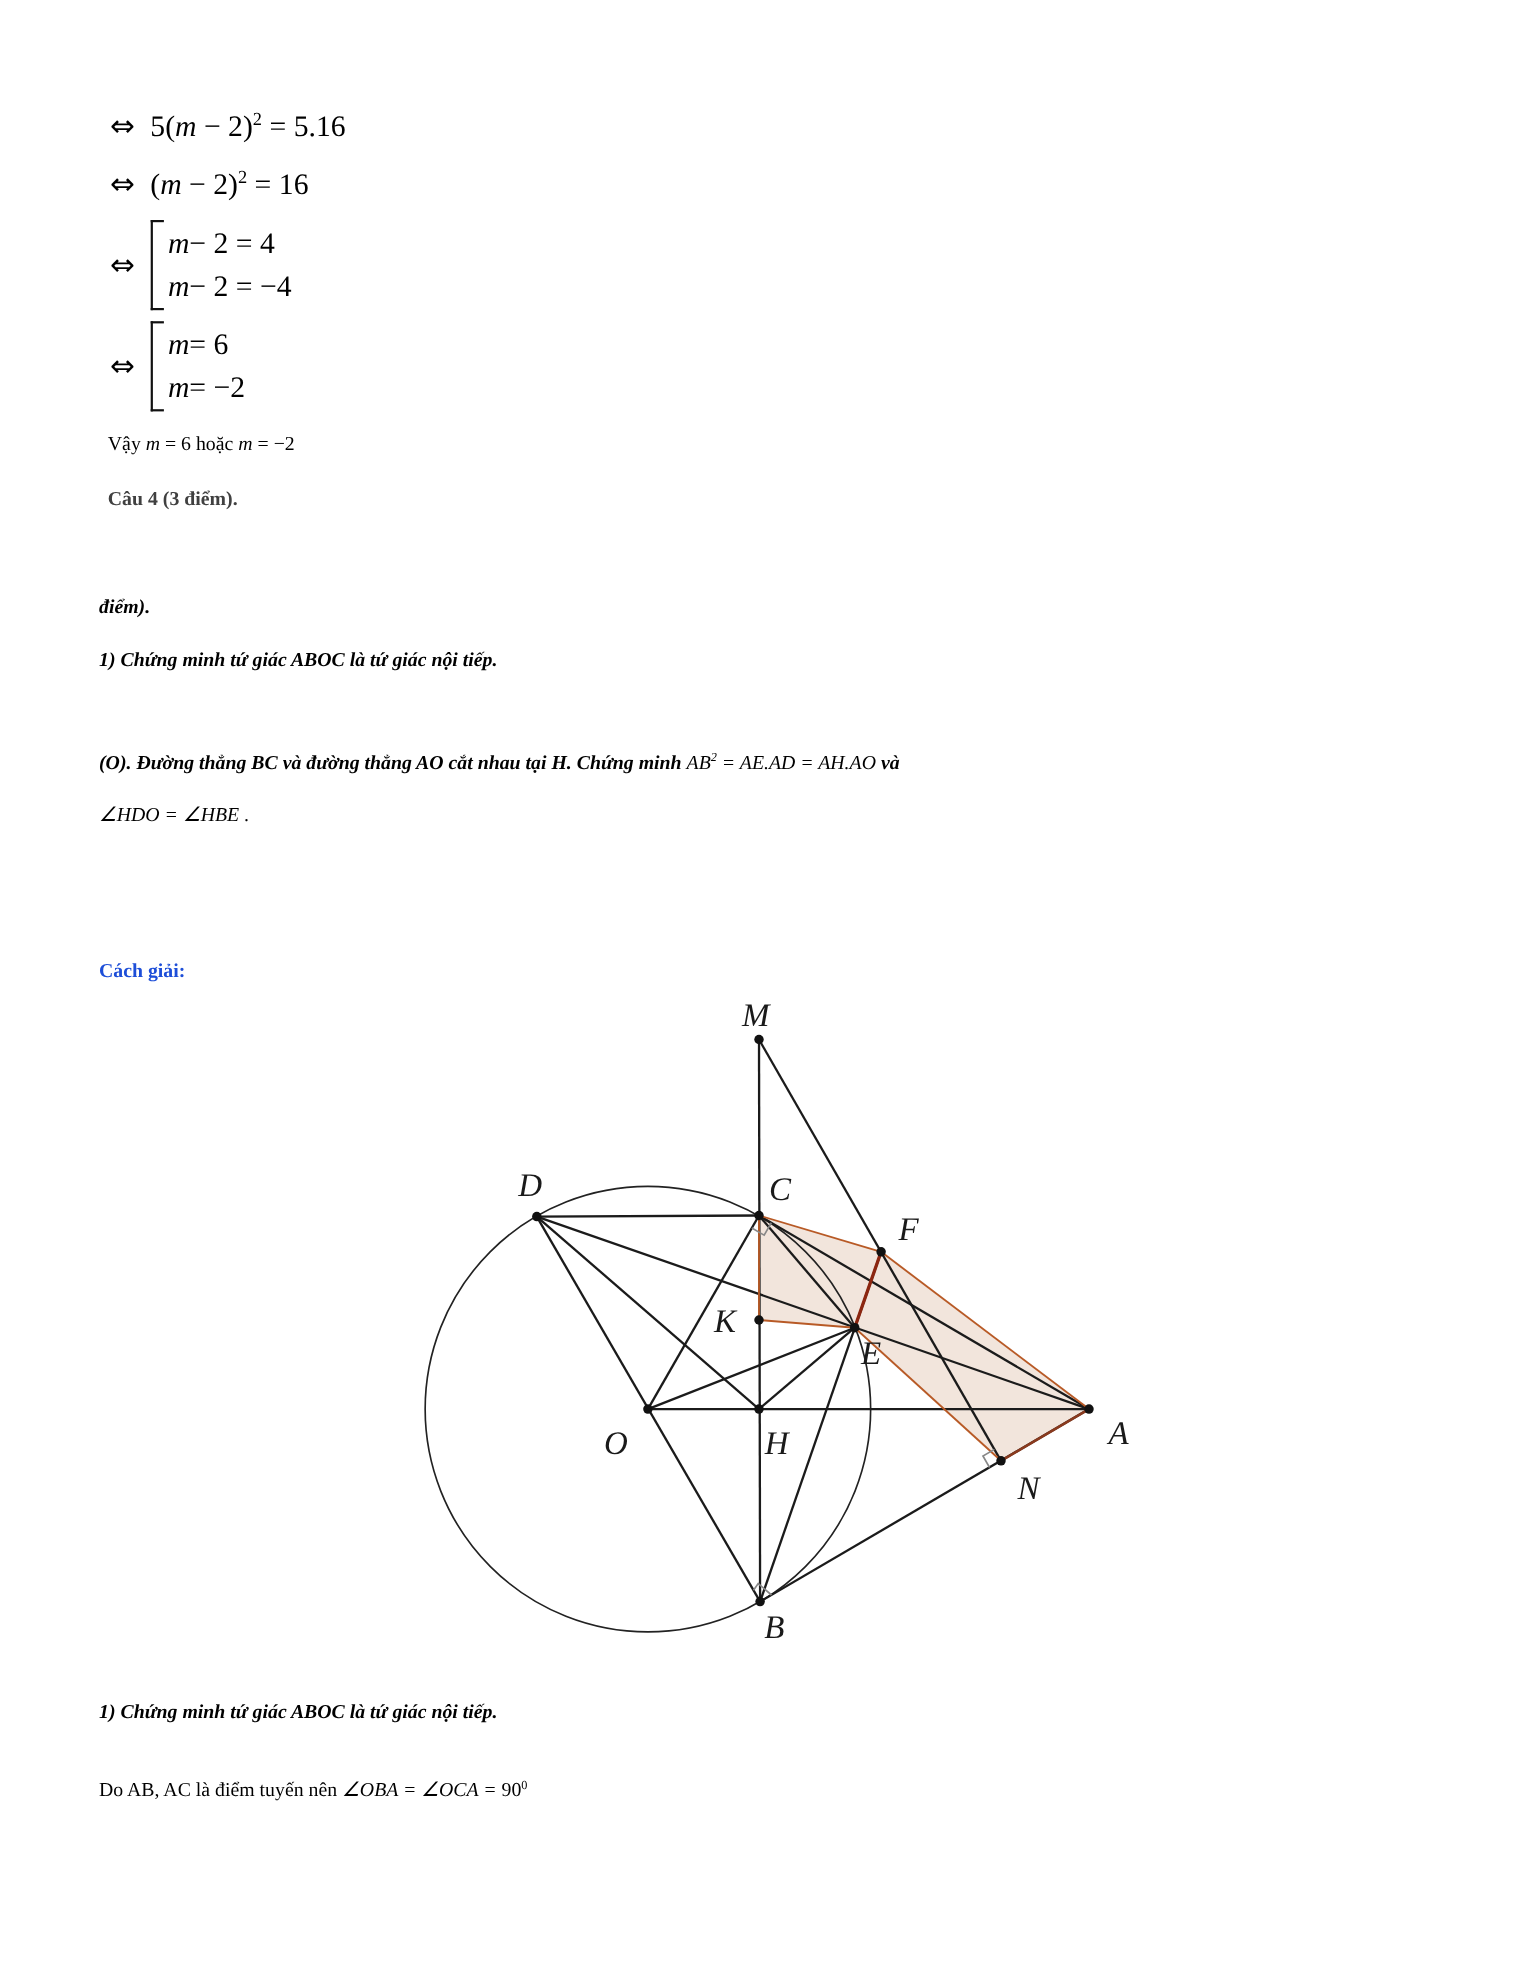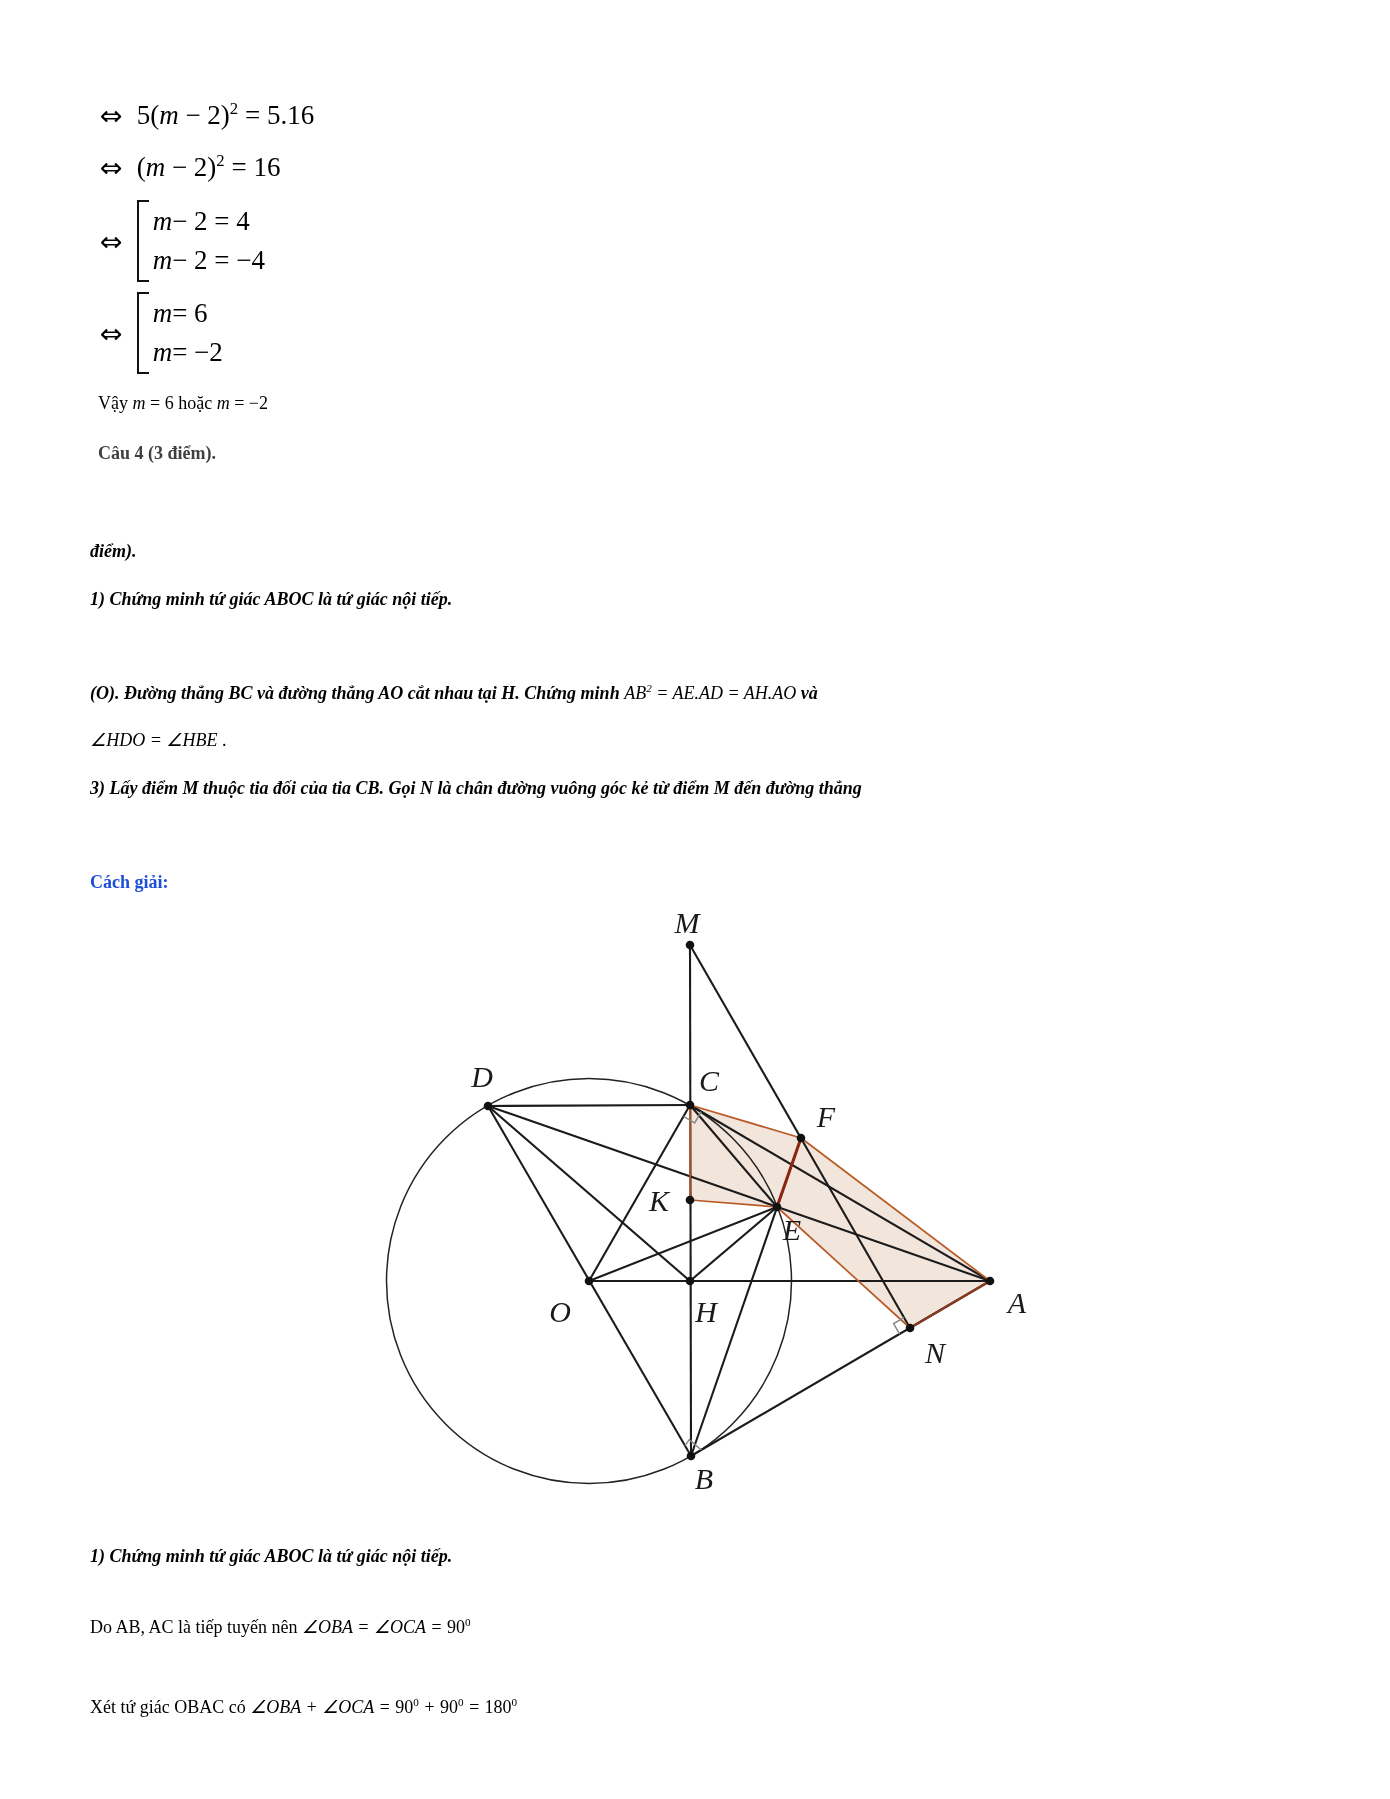--- a/index.html
+++ b/index.html
@@ -80,21 +80,20 @@
   <div class="tline red" style="top:435px; left:98px;">Câu 4 (3 điểm).</div>
 
   <div class="tline bi" style="top:533px;">điểm).</div>
   <div class="tline bi" style="top:581px;">1) Chứng minh tứ giác ABOC là tứ giác nội tiếp.</div>
   <div class="tline bi" style="top:675px;">
     <span>(O). Đường thẳng BC và đường thẳng AO cắt nhau tại H. Chứng minh  </span><span class="math">AB</span><sup class="math">2</sup><span class="math"> = AE.AD = AH.AO</span><span>  và</span>
   </div>
   <div class="tline" style="top:722px;">
     <span class="math">∠HDO = ∠HBE</span><span> .</span>
   </div>
-  <div class="tline bi" style="top:770px;">3) Lấy điểm M thuộc tia đối của tia CB. Gọi N là chân đường vuông góc kẻ từ điểm M đến đường thẳng</div>
 
   <div class="tline navy" style="top:864px;">Cách giải:</div>
 
   <svg class="fig" width="730" height="620" viewBox="330 890 730 620">
 
     <polygon points="690,1105 801,1138 990,1281 910,1328 777,1207 690,1200" fill="#f2e5dc"></polygon>
 
     <circle cx="589" cy="1281" r="202.5" fill="none" stroke="#222" stroke-width="1.5"></circle>
 
     <g stroke="#1b1b1b" stroke-width="2.1">
@@ -156,21 +155,18 @@
       <text x="706" y="1322">H</text>
       <text x="1017" y="1313">A</text>
       <text x="935" y="1363">N</text>
       <text x="704" y="1489">B</text>
     </g>
   </svg>
 
   <div class="tline bi" style="top:1538px;">1) Chứng minh tứ giác ABOC là tứ giác nội tiếp.</div>
 
   <div class="tline" style="top:1609px;">
-    <span>Do AB, AC là tiếp tuyến nên  </span><span class="math">∠OBA = ∠OCA = </span><span>90</span><sup>0</sup>
+    <span>Do AB, AC là điểm tuyến nên  </span><span class="math">∠OBA = ∠OCA = </span><span>90</span><sup>0</sup>
   </div>
 
-  <div class="tline" style="top:1689px;">
-    <span>Xét tứ giác OBAC có  </span><span class="math">∠OBA + ∠OCA = </span><span>90</span><sup>0</sup><span class="math"> + </span><span>90</span><sup>0</sup><span class="math"> = </span><span>180</span><sup>0</sup>
-  </div>
 
 
 </div>
 
 </body></html>

